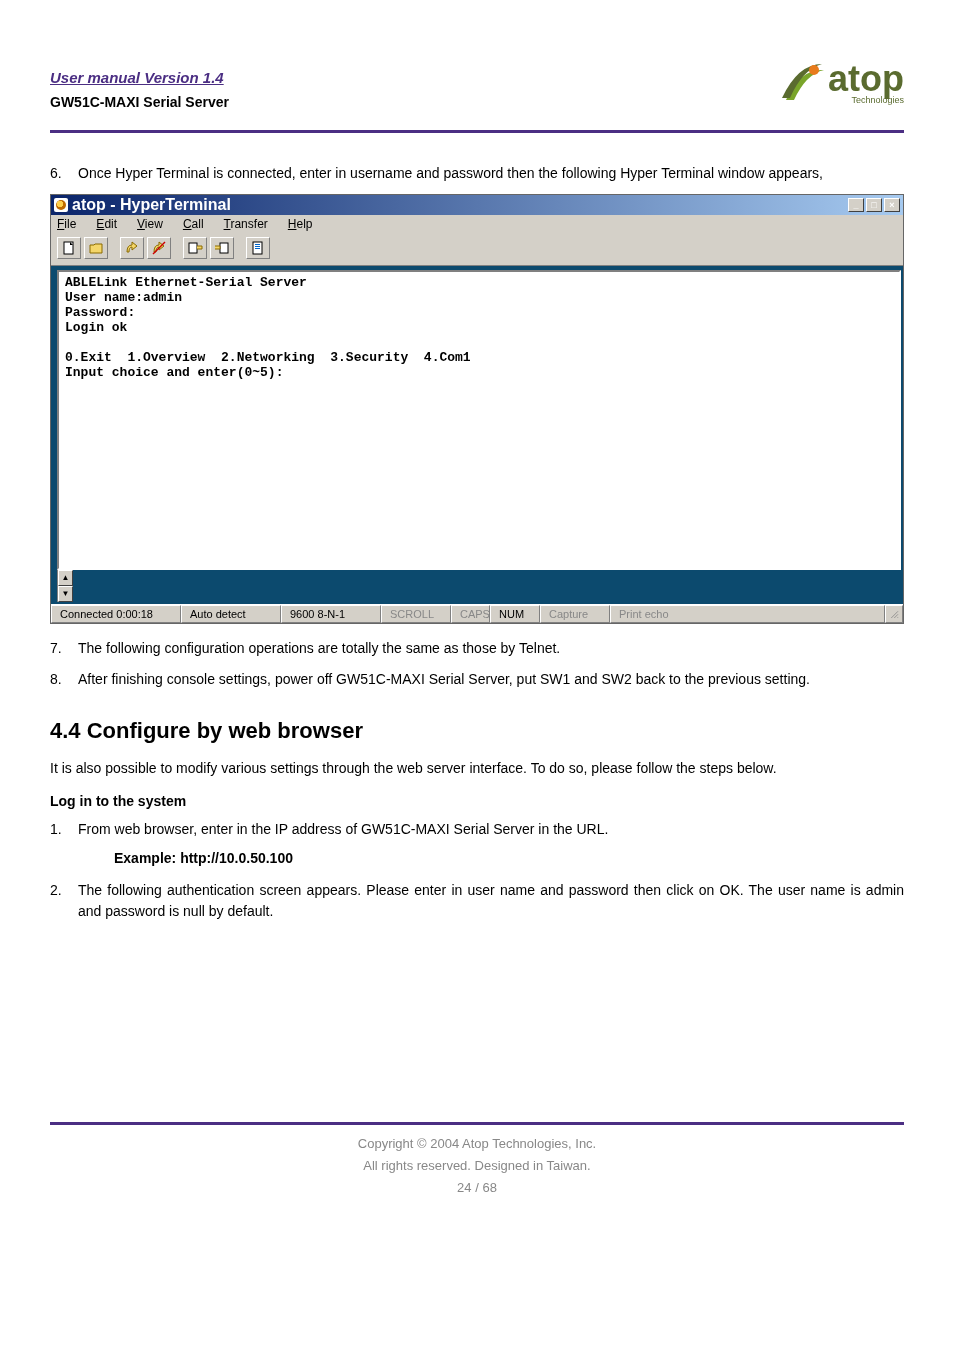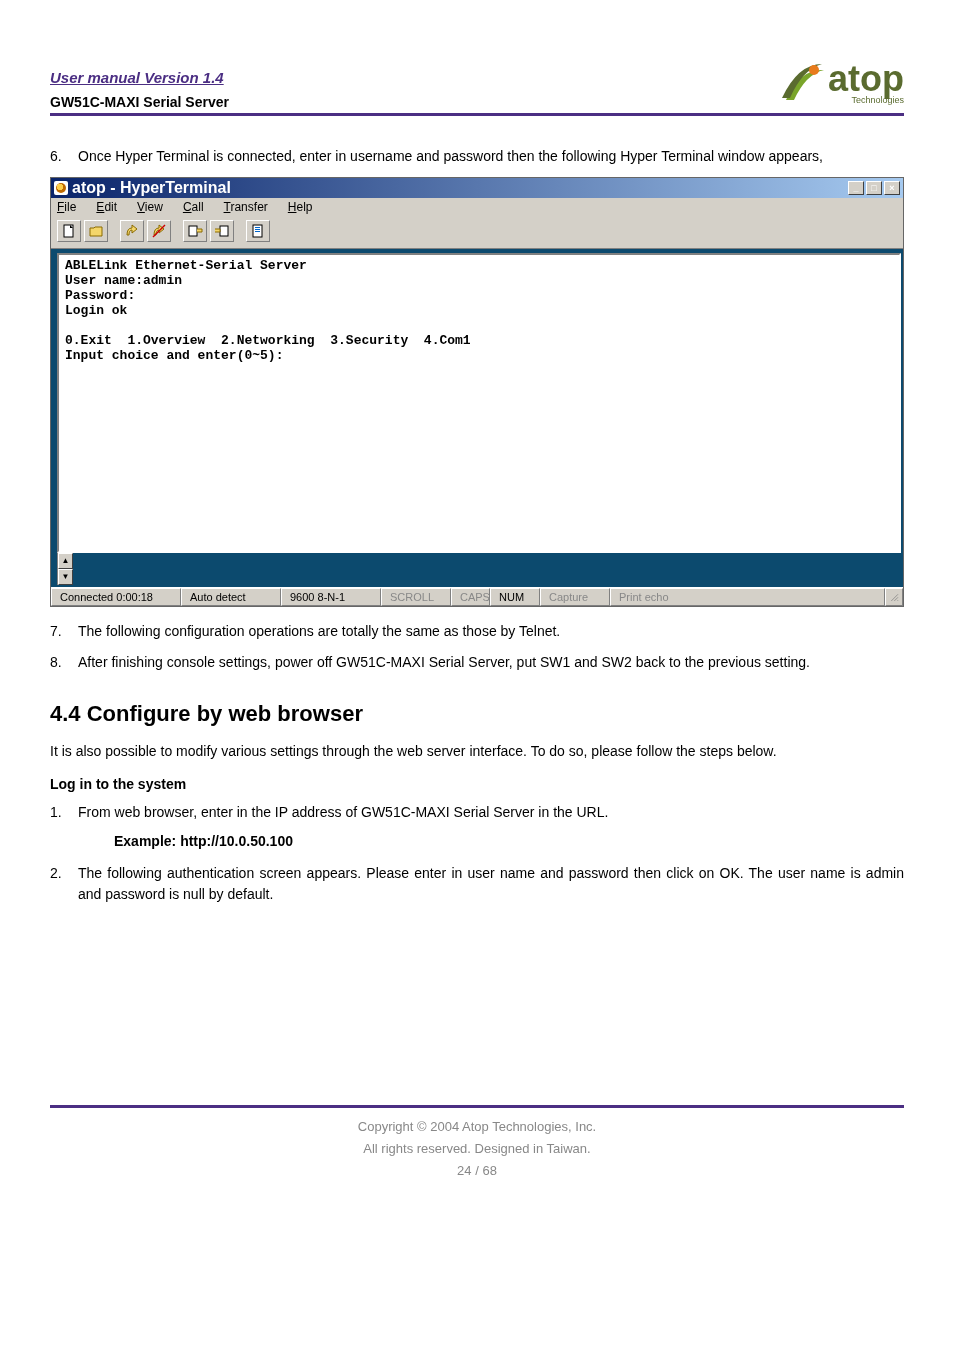--- a/index.html
+++ b/index.html
@@ -10,21 +10,21 @@
     margin: 0 auto;
     padding: 60px 50px 40px 50px;
     color: #000;
     font-size: 14px;
   }
   .header-row {
     display: flex;
     justify-content: space-between;
     align-items: flex-end;
     border-bottom: 3px solid #4b2e83;
-    padding-bottom: 3px;
+    padding-bottom: 20px;
     margin-bottom: 30px;
   }
   .header-left { flex: 1; }
   .manual-version {
     font-weight: bold;
     font-style: italic;
     color: #4b2e83;
     text-decoration: underline;
     font-size: 15px;
     margin-bottom: 8px;

